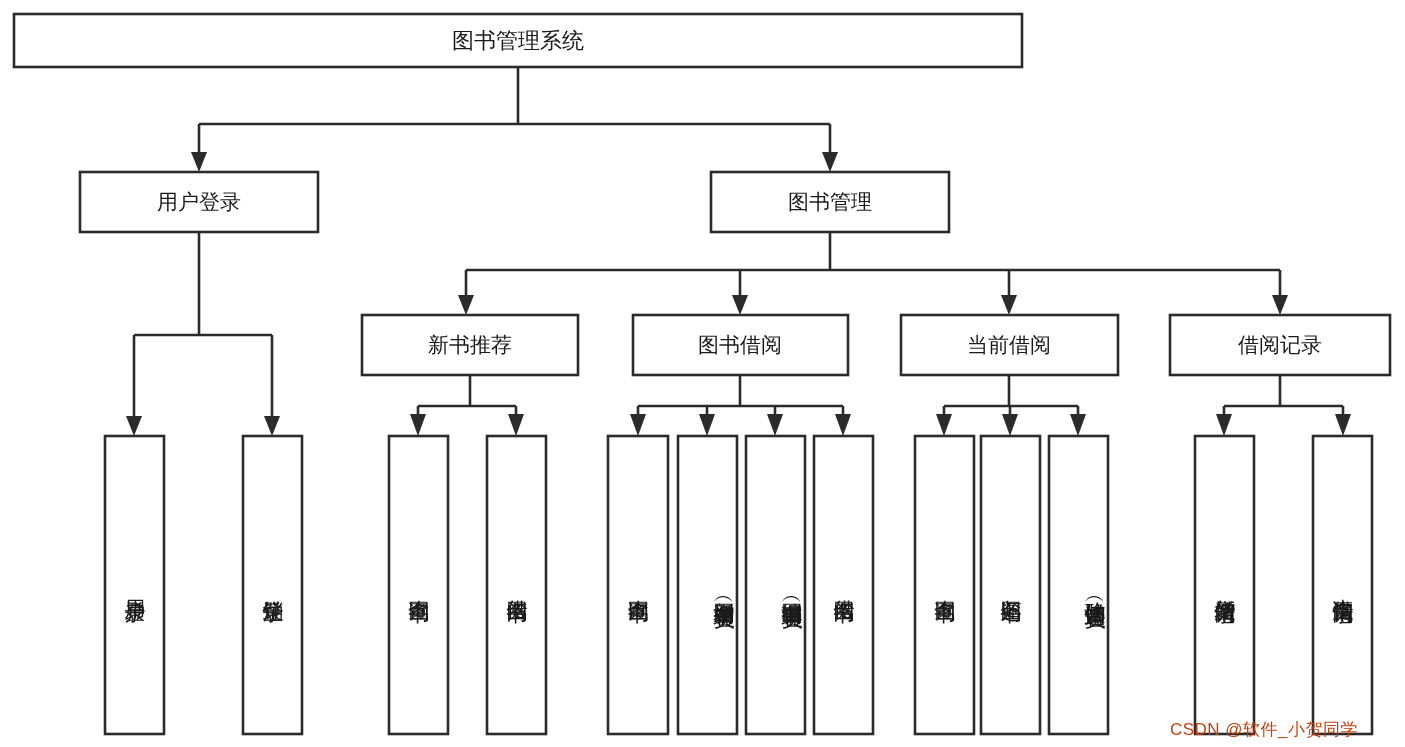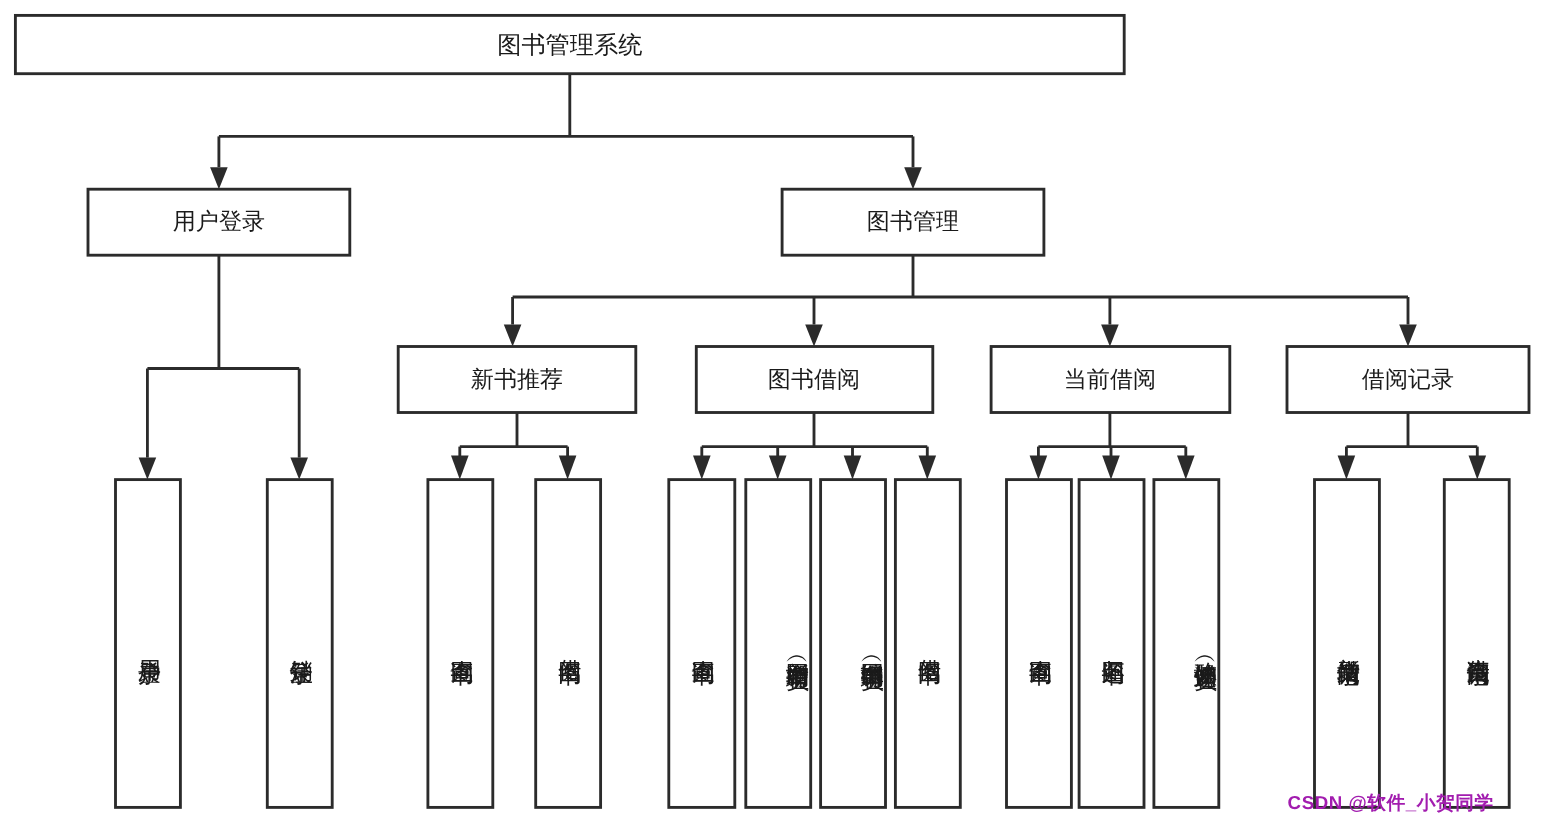--- a/index.html
+++ b/index.html
@@ -69,24 +69,23 @@
     letter-spacing: 1px;
     white-space: nowrap;
     pointer-events: none;
   }
   .watermark {
     position: absolute;
     right: 12px;
     bottom: 6px;
     font-family: "Liberation Sans", "DejaVu Sans", sans-serif;
     font-size: 17px;
-    color: #a21caf;
+    color: #c2410c;
     letter-spacing: 0.5px;
     white-space: nowrap;
-    font-weight: bold;
   }
 </style>
 </head>
 <body>
 
 <div id="chart-root">
 
   <svg class="flow" viewBox="0 0 1405 747">
 
     <g>

